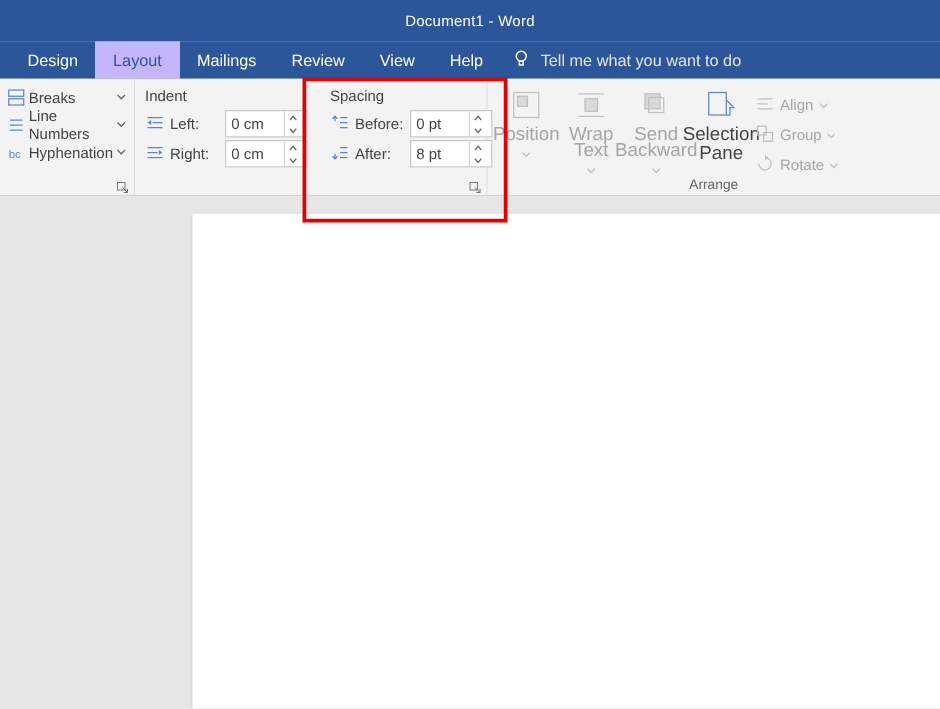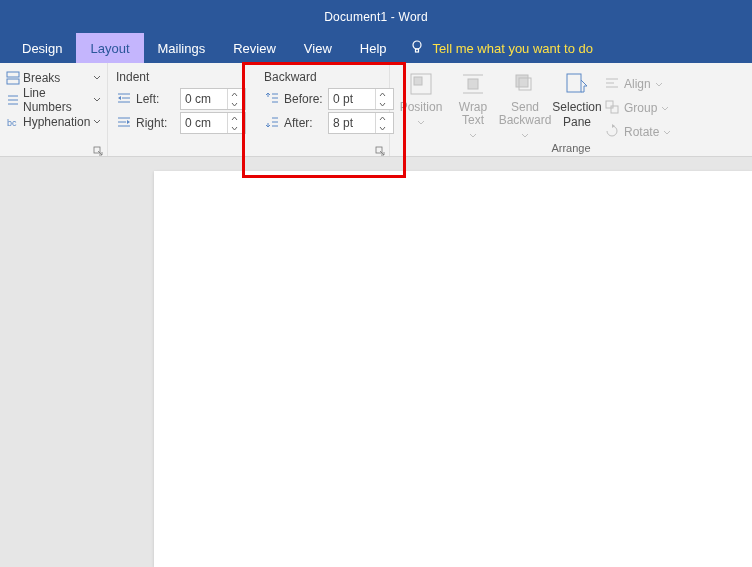--- a/index.html
+++ b/index.html
@@ -4,21 +4,21 @@
 <style>
   * { box-sizing: border-box; font-family: "Segoe UI", Arial, sans-serif; }
   body { margin: 0; width: 752px; height: 567px; background: #e6e6e6; overflow: hidden; position: relative; }
   
   .title-bar { height: 33px; background: #2b579a; color: #fff; display: flex; align-items: center; justify-content: center; font-size: 12px; }
   .title-text { letter-spacing: 0.2px; }
   
   .tabs { height: 30px; background: #2b579a; display: flex; align-items: stretch; padding-left: 8px; }
   .tab { color: #fff; font-size: 13px; padding: 0 14px; display: flex; align-items: center; cursor: pointer; }
   .tab.active { background: #c4b5fd; color: #2b579a; }
-  .tell-me { display: flex; align-items: center; color: #fde047; font-size: 13px; margin-left: 8px; gap: 8px; }
+  .tell-me { display: flex; align-items: center; color: #e5e5e5; font-size: 13px; margin-left: 8px; gap: 8px; }
   .bulb-icon svg { width: 16px; height: 16px; }
   
   .ribbon { height: 94px; background: #f3f3f3; border-bottom: 1px solid #d4d4d4; display: flex; position: relative; }
   .group { border-right: 1px solid #e1e1e1; position: relative; padding: 4px 6px 18px 6px; display: flex; flex-direction: column; }
   .group-label { position: absolute; bottom: 2px; left: 0; right: 0; text-align: center; font-size: 11px; color: #666; }
   .launcher { position: absolute; bottom: 4px; right: 4px; width: 10px; height: 10px; }
   .launcher svg { width: 10px; height: 10px; }
   
   .pagesetup { width: 108px; }
   .ps-row { display: flex; align-items: center; height: 22px; gap: 3px; font-size: 12px; color: #444; }
@@ -32,21 +32,21 @@
   .para-row { display: flex; align-items: center; height: 24px; gap: 4px; font-size: 12px; color: #444; }
   .para-row .lbl { width: 40px; }
   .spinner { display: flex; align-items: center; border: 1px solid #c8c8c8; background: #fff; height: 22px; width: 66px; }
   .spinner input { border: none; width: 46px; font-size: 12px; padding: 0 4px; outline: none; background: transparent; color: #444; }
   .spin-btns { display: flex; flex-direction: column; width: 14px; border-left: 1px solid #d8d8d8; }
   .spin-btns div { height: 10px; display: flex; align-items: center; justify-content: center; }
   .spin-btns svg { width: 7px; height: 5px; }
   .small-icon svg { width: 16px; height: 14px; }
   
   .arrange { flex: 1; flex-direction: row; align-items: flex-start; gap: 2px; padding-left: 6px; padding-right: 4px; border-right: none; }
-  .big-btn { display: flex; flex-direction: column; align-items: center; justify-content: flex-start; width: 50px; padding-top: 2px; font-size: 12px; color: #a6a6a6; text-align: center; line-height: 13px; gap: 2px; }
+  .big-btn { display: flex; flex-direction: column; align-items: center; justify-content: flex-start; width: 50px; padding-top: 2px; font-size: 15px; color: #a6a6a6; text-align: center; line-height: 13px; gap: 2px; }
   .big-btn.enabled { color: #444; }
   .big-btn .ico { height: 30px; display: flex; align-items: center; justify-content: center; }
   .big-btn .ico svg { width: 28px; height: 28px; }
   .big-btn .dd svg { width: 8px; height: 6px; }
   .small-stack { display: flex; flex-direction: column; gap: 2px; padding-top: 2px; }
   .small-cmd { display: flex; align-items: flex-end; gap: 4px; font-size: 12px; color: #a6a6a6; height: 22px; }
   .small-cmd svg.ic { width: 16px; height: 16px; }
   .small-cmd .dd svg { width: 8px; height: 6px; }
   
   .highlight-box { position: absolute; border: 3px solid #e60000; left: 242px; top: 62px; width: 164px; height: 116px; pointer-events: none; z-index: 10; }
@@ -166,21 +166,21 @@
             <div>
                 <svg viewBox="0 0 7 5">
                   <path d="M1 1 L3.5 4 L6 1" fill="none" stroke="#666"></path>
                 </svg>
               </div>
           </div>
         </div>
       </div>
     </div>
     <div class="para-col" style="width:140px">
-      <div class="para-head">Backward</div>
+      <div class="para-head">Spacing</div>
       <div class="para-row">
         <span class="small-icon"><svg viewBox="0 0 16 14">
               <path d="M4 2 L4 6 M2 4 L4 2 L6 4" fill="none" stroke="#5b88c6"></path>
               <line x1="8" y1="3" x2="14" y2="3" stroke="#5b88c6"></line>
               <line x1="8" y1="7" x2="14" y2="7" stroke="#5b88c6"></line>
               <line x1="8" y1="11" x2="14" y2="11" stroke="#5b88c6"></line>
             </svg></span>
         <span class="lbl">Before:</span>
         <div class="spinner">
           <input value="0 pt" style="">

